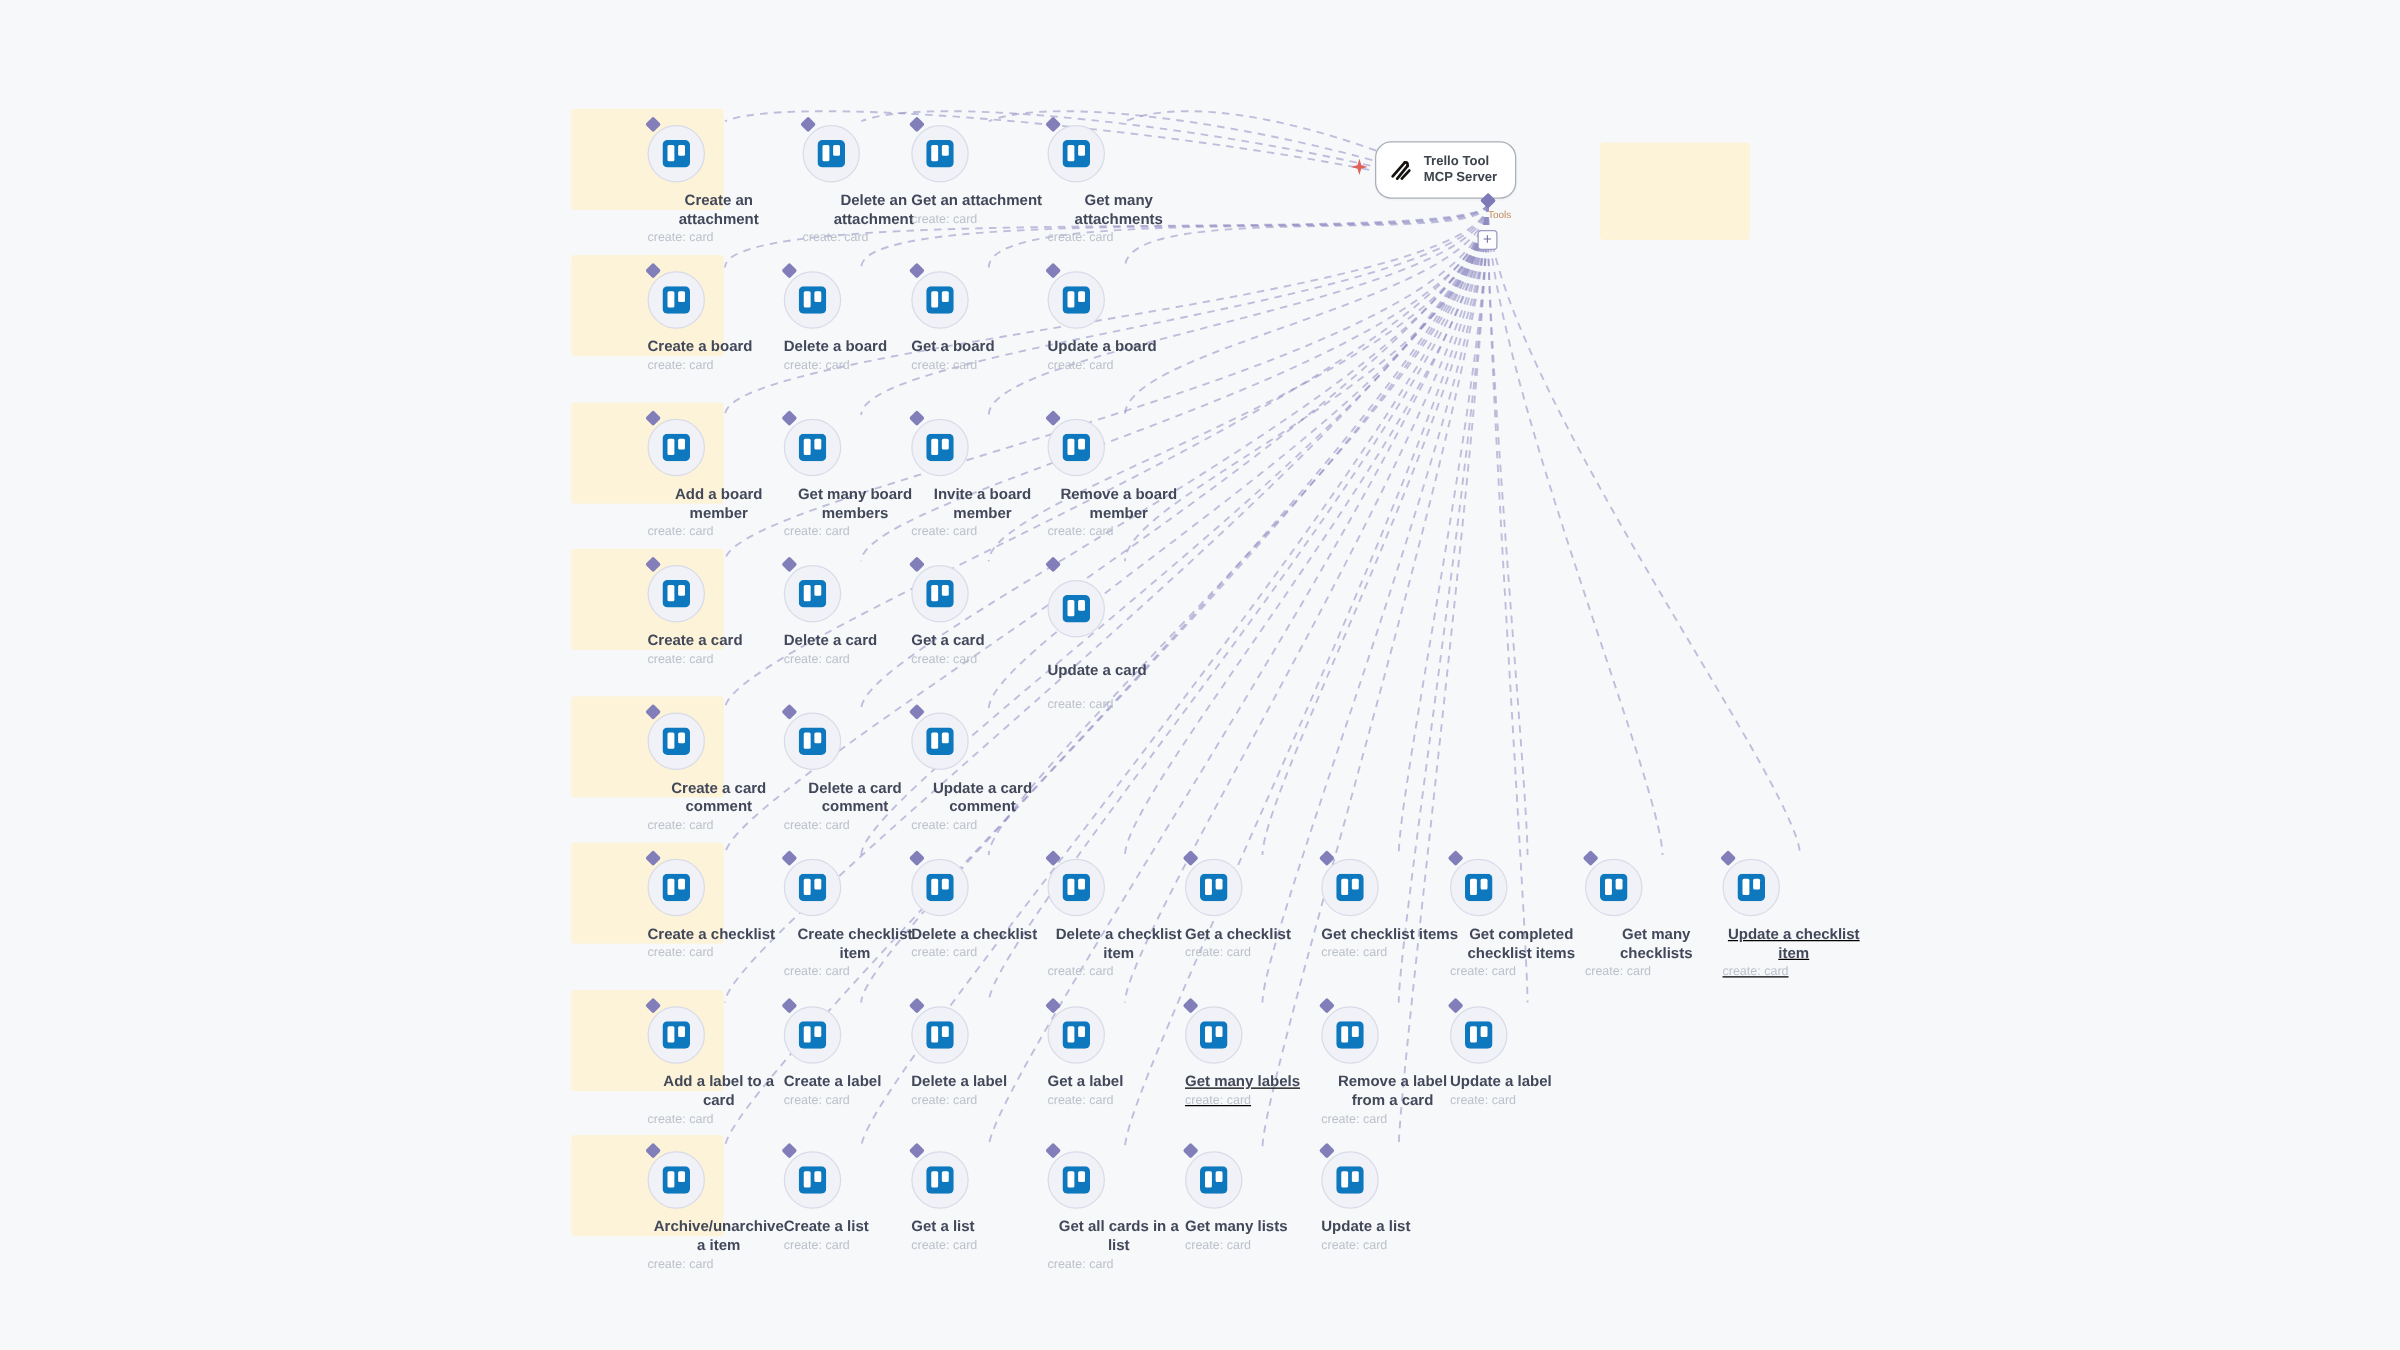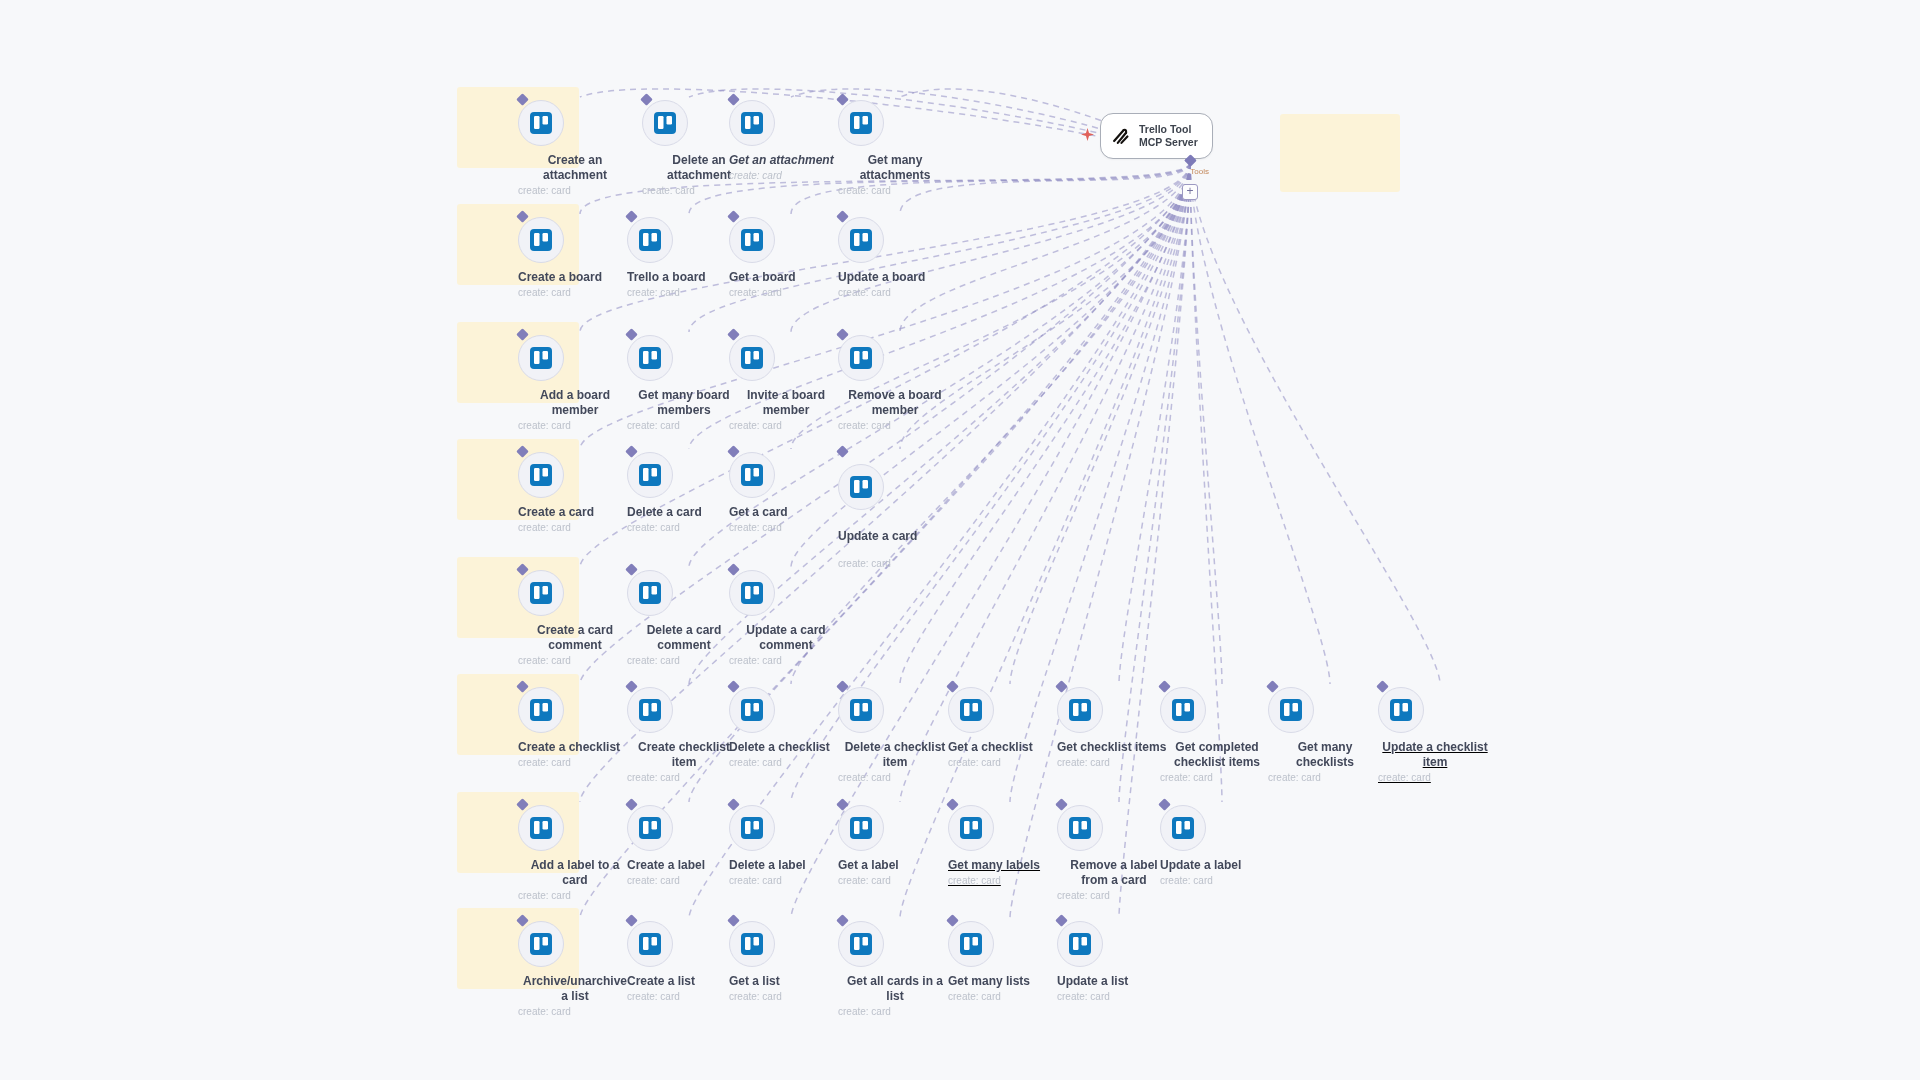--- a/index.html
+++ b/index.html
@@ -102,21 +102,21 @@
         <svg width="22" height="22" viewBox="0 0 22 22">
           <rect x="0" y="0" width="22" height="22" rx="4" fill="#0e78be"></rect>
           <rect x="4" y="4" width="5.5" height="13" rx="1.2" fill="#ffffff"></rect>
           <rect x="12.5" y="4" width="5.5" height="8.5" rx="1.2" fill="#ffffff"></rect>
         </svg>
       </span>
     </div>
     <div class="node-label">Delete an attachment</div>
     <div class="node-sub">create: card</div>
   </div>
-      <div class="tool-node" style="left: 729px; top: 95px; font-style: italic;">
+      <div class="tool-node" style="left: 729px; top: 95px;">
     <div class="connector-diamond"></div>
     <div class="node-circle">
       <span style="display:inline-flex;">
         <svg width="22" height="22" viewBox="0 0 22 22">
           <rect x="0" y="0" width="22" height="22" rx="4" fill="#0e78be"></rect>
           <rect x="4" y="4" width="5.5" height="13" rx="1.2" fill="#ffffff"></rect>
           <rect x="12.5" y="4" width="5.5" height="8.5" rx="1.2" fill="#ffffff"></rect>
         </svg>
       </span>
     </div>
@@ -155,21 +155,21 @@
     <div class="connector-diamond"></div>
     <div class="node-circle">
       <span style="display:inline-flex;">
         <svg width="22" height="22" viewBox="0 0 22 22">
           <rect x="0" y="0" width="22" height="22" rx="4" fill="#0e78be"></rect>
           <rect x="4" y="4" width="5.5" height="13" rx="1.2" fill="#ffffff"></rect>
           <rect x="12.5" y="4" width="5.5" height="8.5" rx="1.2" fill="#ffffff"></rect>
         </svg>
       </span>
     </div>
-    <div class="node-label">Trello a board</div>
+    <div class="node-label">Delete a board</div>
     <div class="node-sub">create: card</div>
   </div>
       <div class="tool-node" style="left: 729px; top: 212px;">
     <div class="connector-diamond"></div>
     <div class="node-circle">
       <span style="display:inline-flex;">
         <svg width="22" height="22" viewBox="0 0 22 22">
           <rect x="0" y="0" width="22" height="22" rx="4" fill="#0e78be"></rect>
           <rect x="4" y="4" width="5.5" height="13" rx="1.2" fill="#ffffff"></rect>
           <rect x="12.5" y="4" width="5.5" height="8.5" rx="1.2" fill="#ffffff"></rect>
@@ -575,21 +575,21 @@
     <div class="connector-diamond"></div>
     <div class="node-circle">
       <span style="display:inline-flex;">
         <svg width="22" height="22" viewBox="0 0 22 22">
           <rect x="0" y="0" width="22" height="22" rx="4" fill="#0e78be"></rect>
           <rect x="4" y="4" width="5.5" height="13" rx="1.2" fill="#ffffff"></rect>
           <rect x="12.5" y="4" width="5.5" height="8.5" rx="1.2" fill="#ffffff"></rect>
         </svg>
       </span>
     </div>
-    <div class="node-label">Archive/unarchive a list</div>
+    <div class="node-label">Archive/unarchive a item</div>
     <div class="node-sub">create: card</div>
   </div>
       <div class="tool-node" style="left: 627px; top: 916px;">
     <div class="connector-diamond"></div>
     <div class="node-circle">
       <span style="display:inline-flex;">
         <svg width="22" height="22" viewBox="0 0 22 22">
           <rect x="0" y="0" width="22" height="22" rx="4" fill="#0e78be"></rect>
           <rect x="4" y="4" width="5.5" height="13" rx="1.2" fill="#ffffff"></rect>
           <rect x="12.5" y="4" width="5.5" height="8.5" rx="1.2" fill="#ffffff"></rect>

